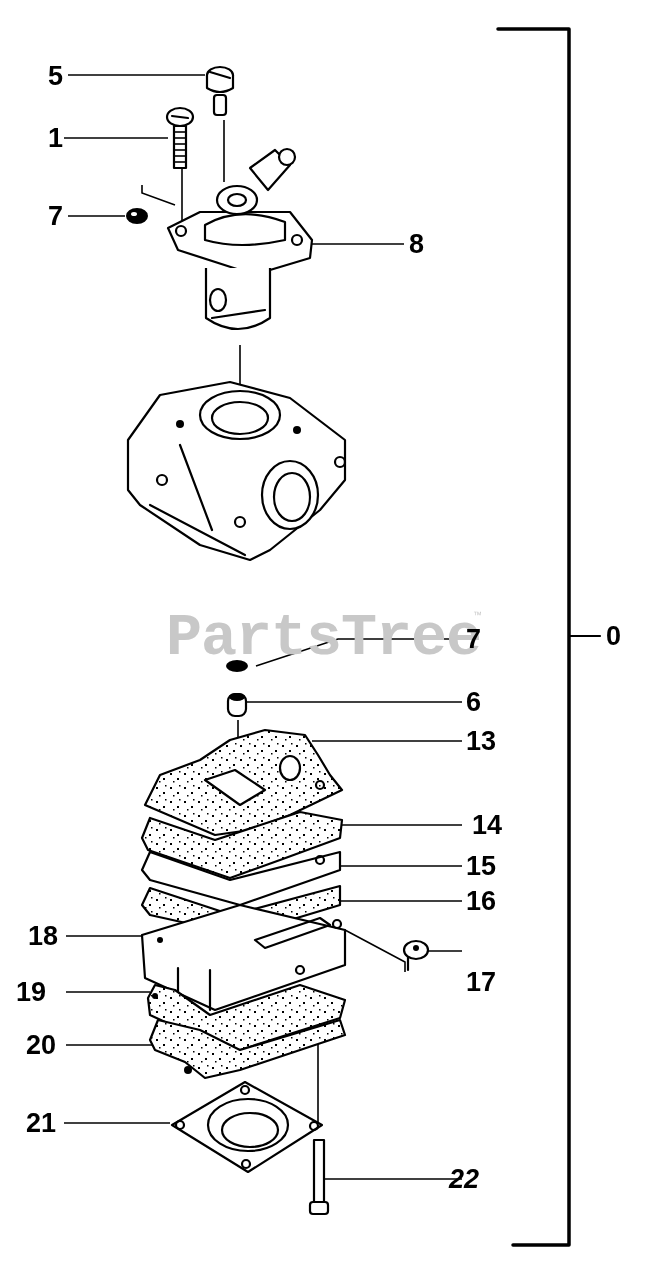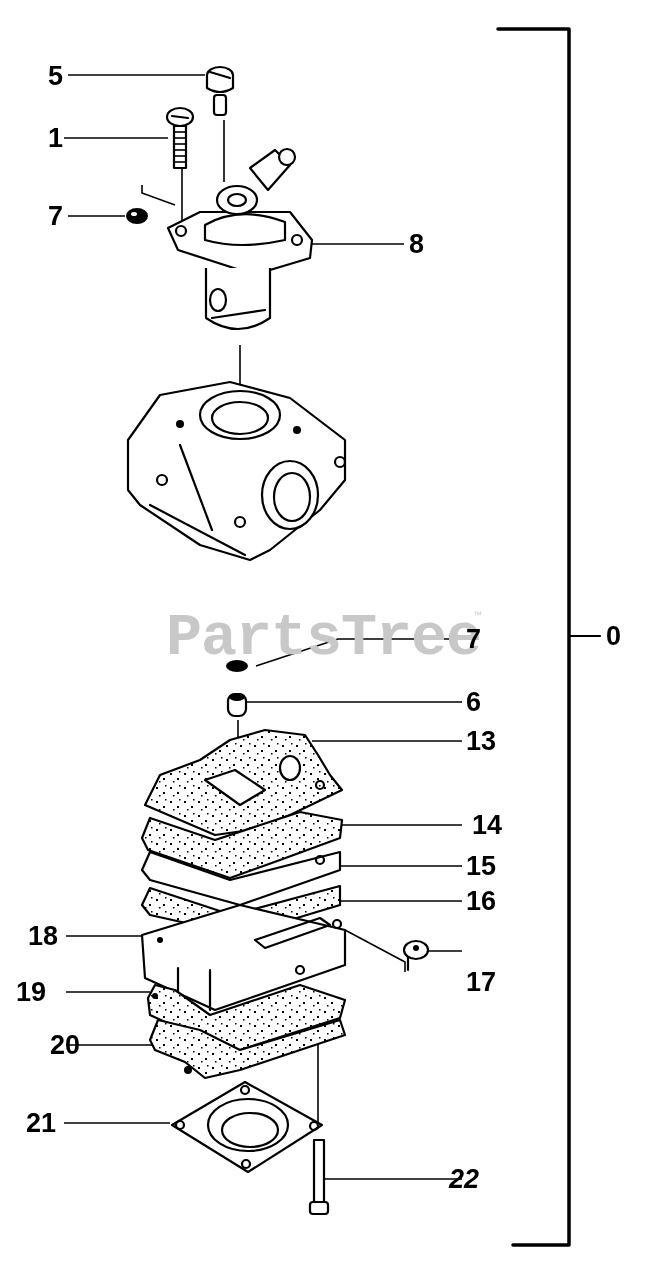--- a/index.html
+++ b/index.html
@@ -189,16 +189,16 @@
 <div class="callout" style="left:409px;top:231px;">8</div>
 <div class="callout" style="left:466px;top:626px;">7</div>
 <div class="callout" style="left:466px;top:689px;">6</div>
 <div class="callout" style="left:466px;top:728px;">13</div>
 <div class="callout" style="left:466px;top:812px;margin-left:6px;">14</div>
 <div class="callout" style="left:466px;top:853px;">15</div>
 <div class="callout" style="left:466px;top:888px;">16</div>
 <div class="callout" style="left:466px;top:938px;margin-top:31px;">17</div>
 <div class="callout" style="left:28px;top:923px;">18</div>
 <div class="callout" style="left:16px;top:979px;">19</div>
-<div class="callout" style="left:26px;top:1032px;margin-left:24px;">20</div>
+<div class="callout" style="left:26px;top:1032px;">20</div>
 <div class="callout" style="left:26px;top:1110px;">21</div>
 <div class="callout" style="left:449px;top:1166px;font-style:italic;">22</div>
 <div class="callout" style="left:606px;top:623px;">0</div>
 
 </body></html>

